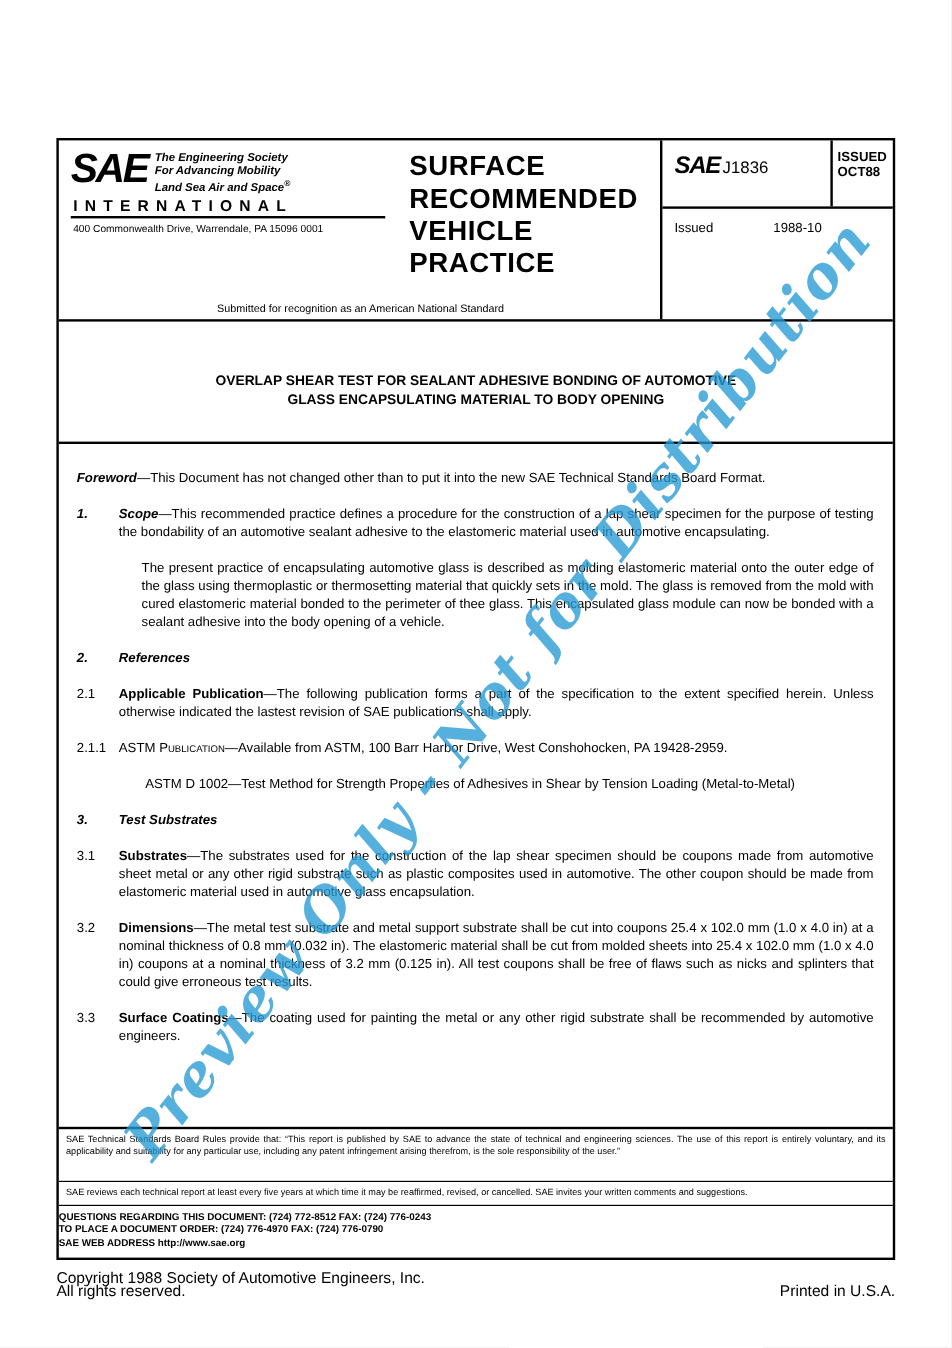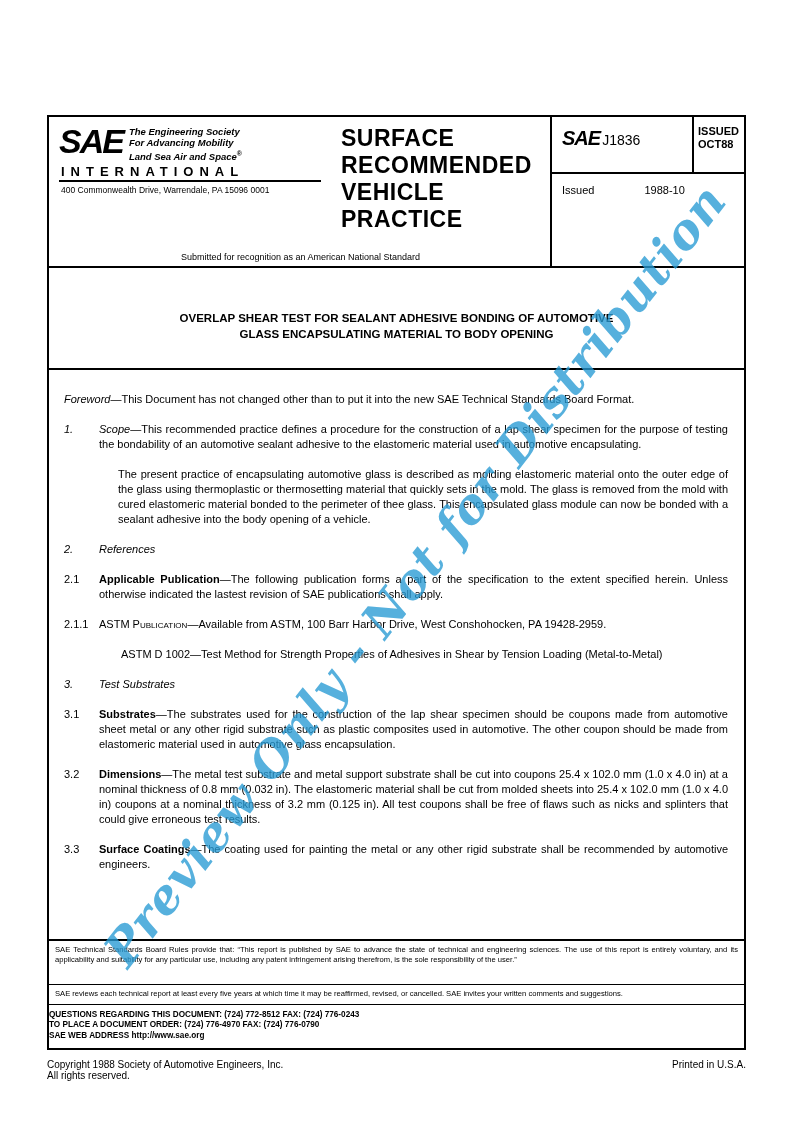--- a/index.html
+++ b/index.html
@@ -45,35 +45,35 @@
   .title-block {
     border-bottom:2px solid #000; text-align:center; font-weight:bold;
     font-size:11.5px; line-height:16px; padding:42px 0 26px 0;
   }
   
   .body-content { padding:22px 16px 0 15px; font-size:11px; line-height:15px; }
   .para { margin-bottom:15px; }
   .flexp { display:flex; }
   .num { width:35px; flex-shrink:0; }
   .ptxt { flex:1; text-align:justify; }
-  .bi { font-weight:normal; font-style:italic; }
+  .bi { font-weight:bold; font-style:italic; }
   .b { font-weight:bold; }
   .sc { font-variant:small-caps; }
   .hang { padding-left:13px; text-indent:-13px; text-align:justify; }
   .indent1 { margin-left:54px; text-align:justify; }
   .astm-ref { margin-left:57px; padding-left:22px; text-indent:-22px; text-align:left; }
   
   .frame-footer { position:absolute; left:0; right:0; bottom:0; }
   .legal1 { border-top:2px solid #000; font-size:7.6px; line-height:10px; padding:4px 6px 4px 6px; text-align:justify; }
   .legal2 { border-top:1px solid #000; font-size:7.6px; line-height:10px; padding:4px 6px 5px 6px;margin-top:15px; }
   .contact { border-top:1px solid #000; font-weight:bold; font-size:8.2px; line-height:10.5px; padding:5px 0 7px 0; }
   
   .copyright-row {
     position:absolute; left:47px; width:699px; top:1060px;
-    font-size:10px; line-height:10.5px; display:flex; justify-content:space-between; align-items:flex-start;
+    font-size:13px; line-height:10.5px; display:flex; justify-content:space-between; align-items:flex-end;
   }
   
   .watermark {
     position:absolute; left:415px; top:575px;
     transform:translate(-50%,-50%) rotate(-52deg);
     font-family:"DejaVu Serif", serif; font-style:italic; font-weight:bold;
     font-size:48px; letter-spacing:1px; white-space:nowrap;
     color:rgba(38,154,211,0.78); z-index:10; pointer-events:none;
   }
 </style>

